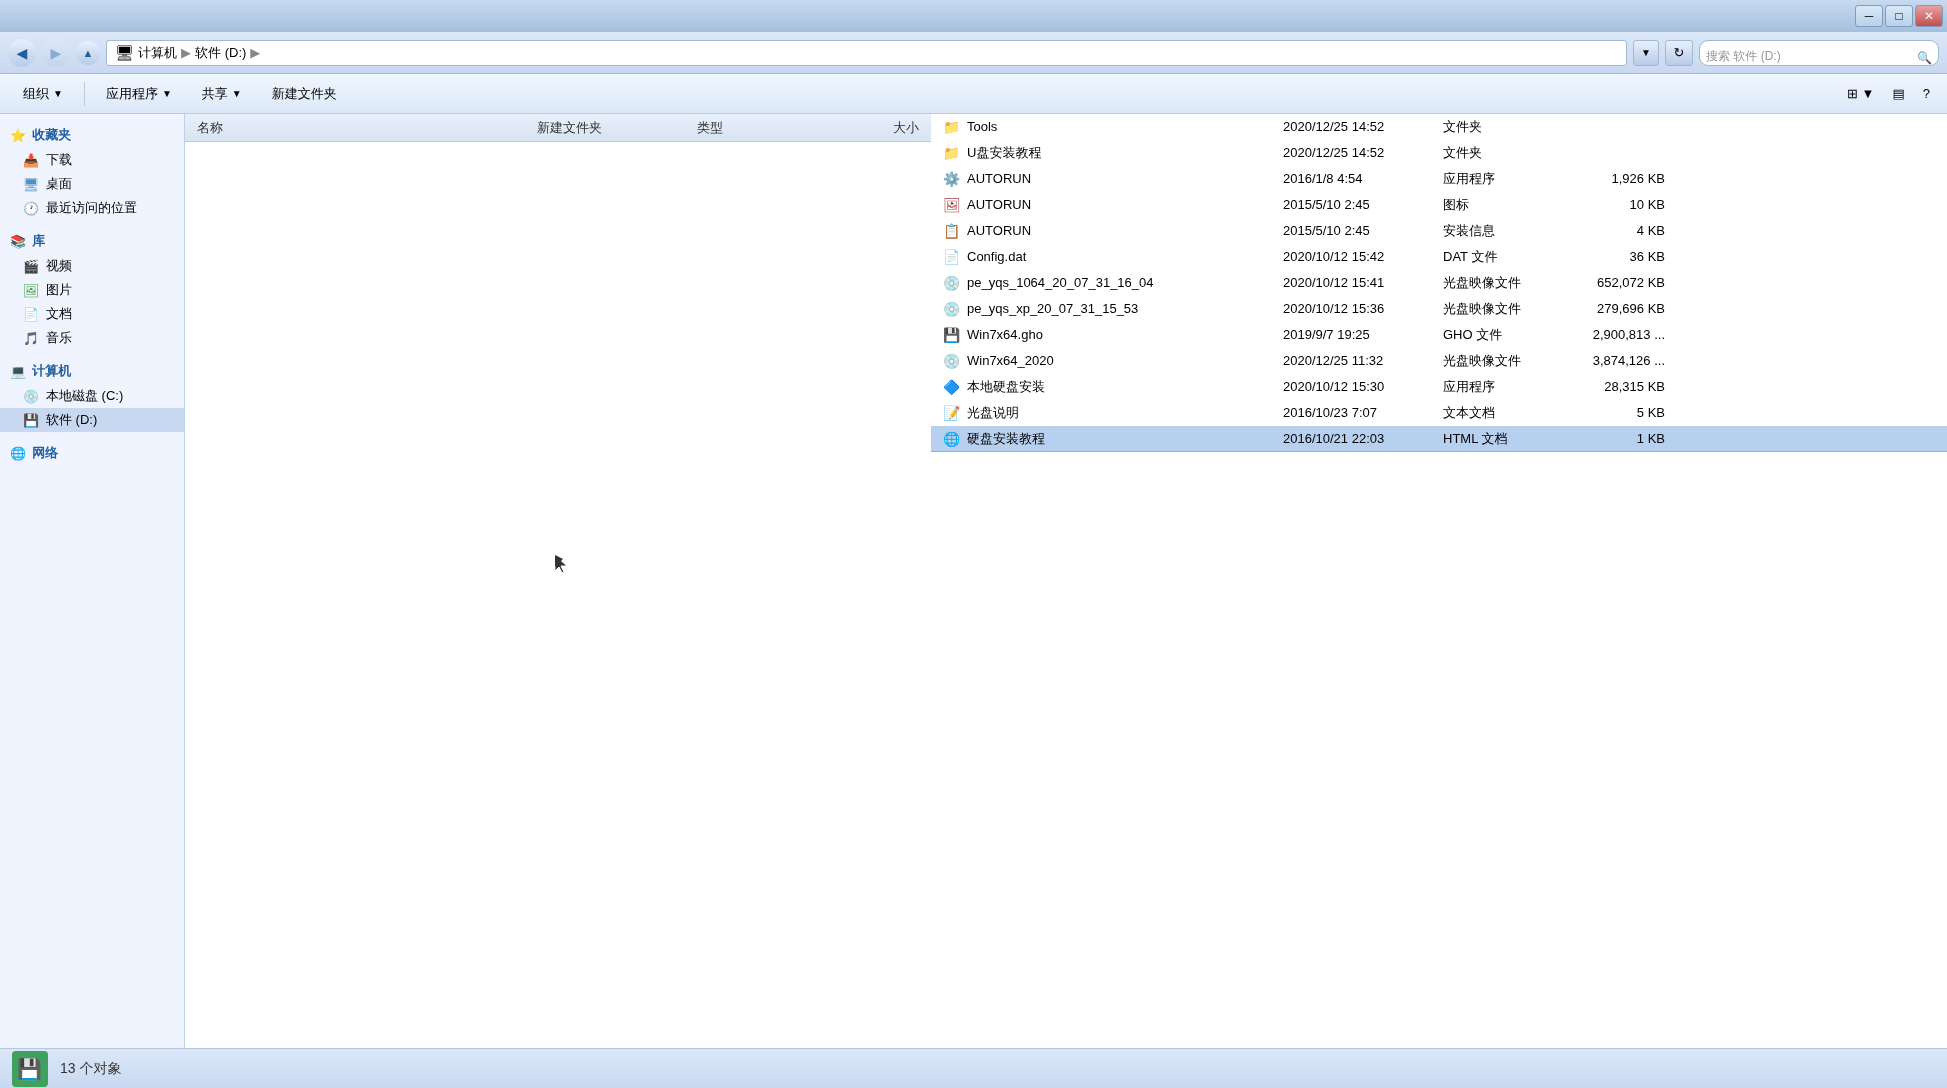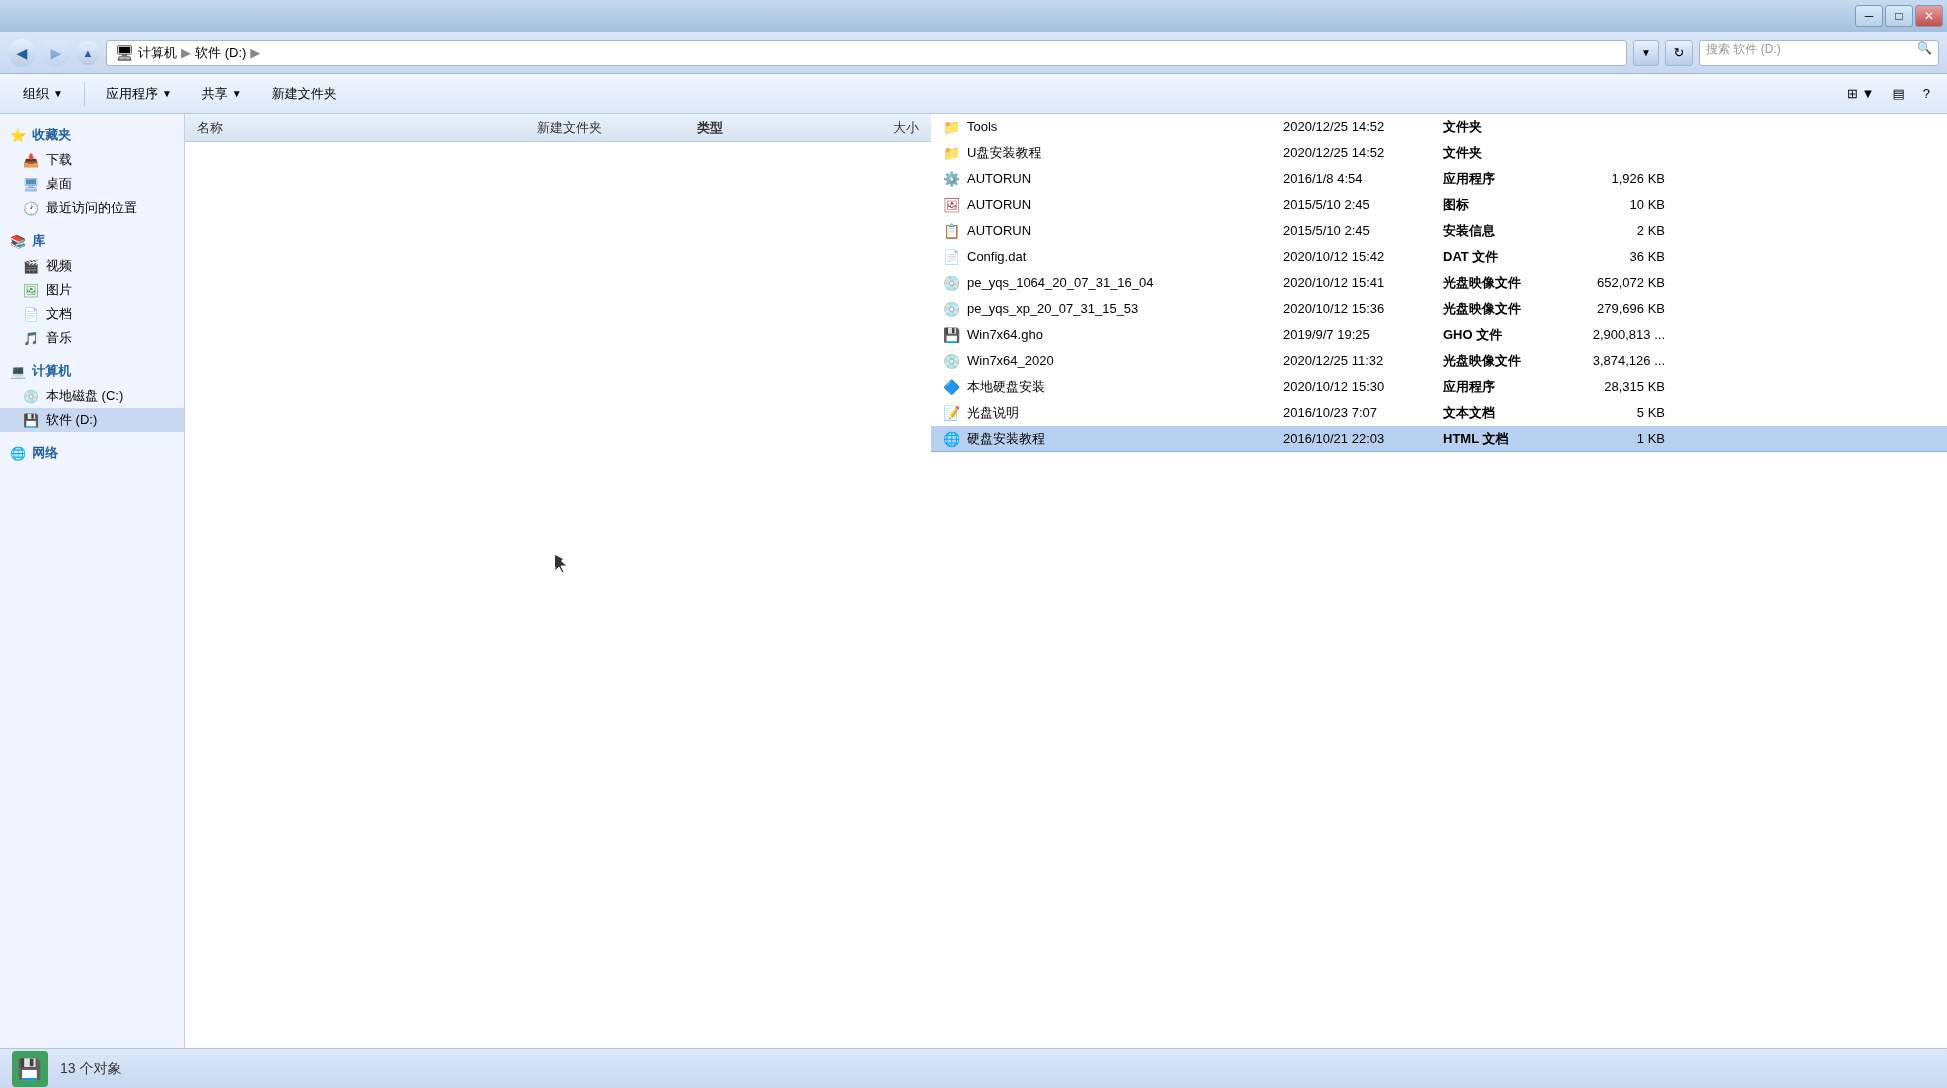--- a/index.html
+++ b/index.html
@@ -102,24 +102,24 @@
       background: linear-gradient(to bottom, #e8f0fc, #b8cce8);
       cursor: pointer;
       display: flex;
       align-items: center;
       justify-content: center;
     }
     .search-bar {
       width: 240px;
       height: 26px;
       border: 1px solid #a0b8d0;
-      border-radius: 3px;
+      border-radius: 9px;
       background: #fff;
       display: flex;
-      align-items: flex-start;
+      align-items: flex-end;
       padding: 0 6px;
       gap: 4px;
       color: #999;
       font-size: 12px;
     }
 
     
     .toolbar {
       height: 40px;
       background: linear-gradient(to bottom, #f0f6ff, #dce8f8);
@@ -217,21 +217,21 @@
       align-items: center;
       height: 28px;
       background: linear-gradient(to bottom, #e8f0fc, #d8e4f0);
       border-bottom: 1px solid #b8cce0;
       padding: 0 8px;
       font-size: 13px;
       color: #333;
     }
     .col-name { width: 340px; padding: 0 4px; cursor: pointer; }
     .col-date { width: 160px; padding: 0 4px; cursor: pointer; }
-    .col-type { width: 120px; padding: 0 4px; cursor: pointer; font-weight: bold; }
+    .col-type { width: 120px; padding: 0 4px; cursor: pointer; }
     .col-size { width: 110px; padding: 0 4px; text-align: right; cursor: pointer; }
 
     .file-list {
       flex: 1;
       overflow-y: auto;
       background: #fff;
     }
     .file-row {
       display: flex;
       align-items: center;
@@ -484,21 +484,21 @@
       <div class="col-type">图标</div>
       <div class="col-size">10 KB</div>
     </div>
         <div class="file-row">
       <div class="col-name">
         <div class="file-icon" style="color:#608060">📋</div>
         <span>AUTORUN</span>
       </div>
       <div class="col-date">2015/5/10 2:45</div>
       <div class="col-type">安装信息</div>
-      <div class="col-size">2 KB</div>
+      <div class="col-size">4 KB</div>
     </div>
         <div class="file-row">
       <div class="col-name">
         <div class="file-icon" style="color:#808080">📄</div>
         <span>Config.dat</span>
       </div>
       <div class="col-date">2020/10/12 15:42</div>
       <div class="col-type">DAT 文件</div>
       <div class="col-size">36 KB</div>
     </div>

